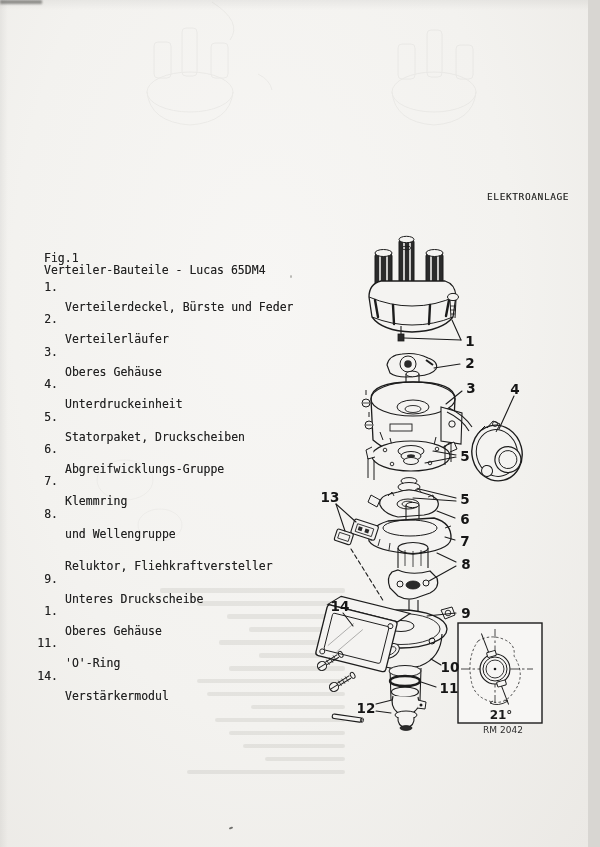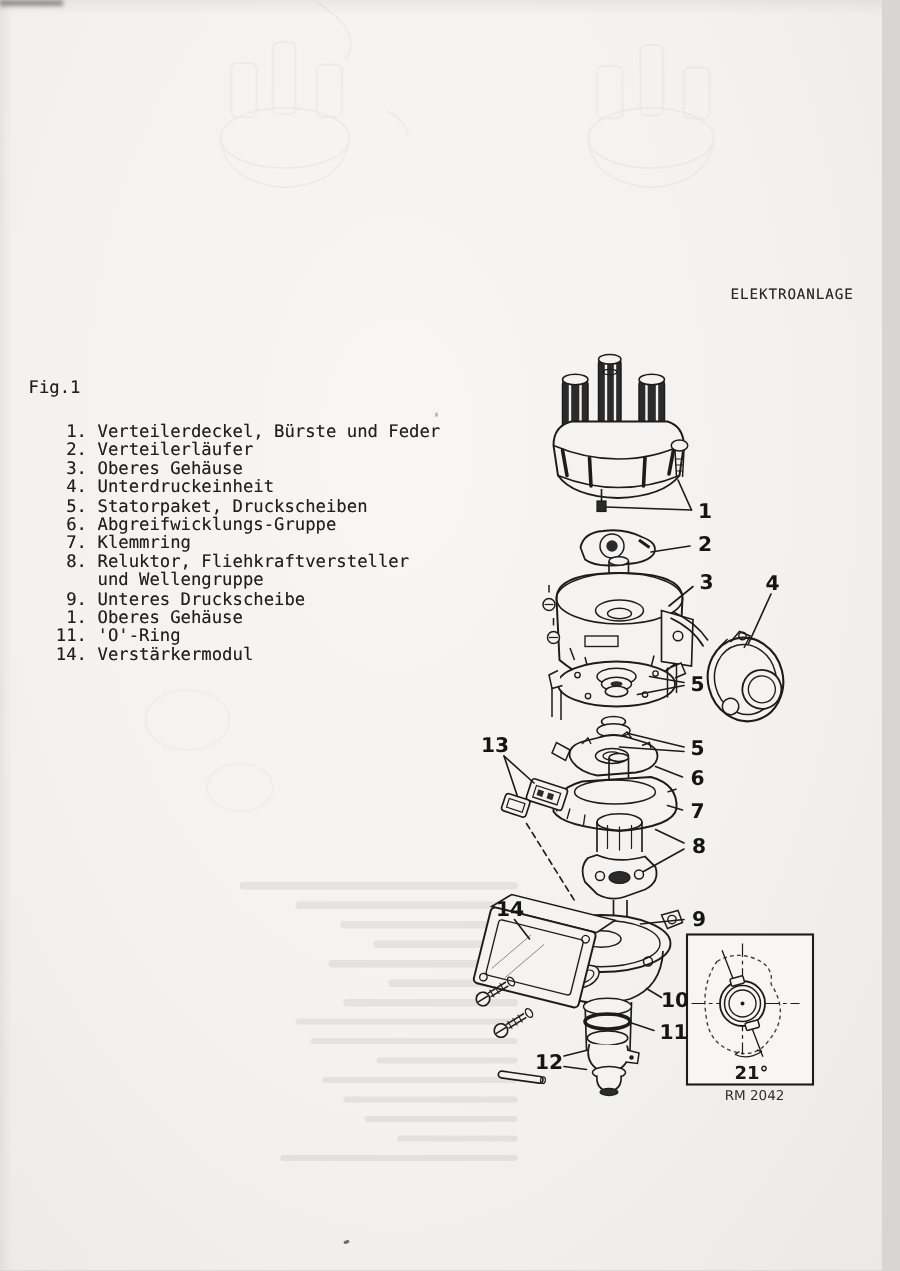--- a/index.html
+++ b/index.html
@@ -12,32 +12,32 @@
   .corner-smudge{position:absolute;left:0;top:0;width:42px;height:4px;background:#4a4a46;filter:blur(1.3px);opacity:.55;}
   .edge-shade{position:absolute;left:0;top:0;width:100%;height:10px;background:linear-gradient(to bottom,rgba(0,0,0,.05),rgba(0,0,0,0));}
   .left-shade{position:absolute;left:0;top:0;width:8px;height:100%;background:linear-gradient(to right,rgba(0,0,0,.05),rgba(0,0,0,0));}
 
   .section-header{
     position:absolute;left:487px;top:191px;
     font-size:9.5px;letter-spacing:.6px;color:#2a2a28;
     text-shadow:0 0 .4px rgba(40,40,40,.5);
   }
   .fig-block{
-    position:absolute;left:19px;top:252px;
+    position:absolute;left:44px;top:252px;
     font-size:11.5px;line-height:12.4px;color:#1f1f1f;
     text-shadow:0 0 .4px rgba(40,40,40,.5);white-space:nowrap;
   }
   .parts{
     position:absolute;left:30px;top:281px;
     font-size:11.5px;line-height:12.4px;color:#1f1f1f;
     text-shadow:0 0 .4px rgba(40,40,40,.5);white-space:nowrap;
   }
   .part-row{display:flex;}
   .part-num{width:28px;text-align:right;margin-right:7px;flex:none;}
-  .part-name div{white-space:nowrap;}
+  .part-name div{white-space:nowrap;margin-top:20px;}
 
   .diagram-svg{position:absolute;left:0;top:0;}
   .callout-num{font:bold 13.5px "DejaVu Sans",sans-serif;fill:#151515;text-anchor:middle;}
   .angle{font:bold 12px "DejaVu Sans",sans-serif;fill:#1a1a1a;text-anchor:middle;}
   .ref{font:9px "DejaVu Sans",sans-serif;fill:#2c2c2c;text-anchor:middle;}
 
   .ghost-block{position:absolute;left:148px;top:588px;width:197px;}
   .ghost-block .gbar{
     height:4.6px;margin:0 0 8.4px auto;border-radius:2px;
     background:rgba(100,100,95,.11);filter:blur(.4px);
@@ -71,20 +71,21 @@
       <div class="gbar" style="width: 80px;"></div>
       <div class="gbar" style="width: 158px;"></div>
     </div>
   <div class="speck1"></div>
   <div class="speck2"></div>
 
   <div class="section-header">ELEKTROANLAGE</div>
 
   <div class="fig-block">
     <div>Fig.1</div>
+    <div>Verteiler-Bauteile - Lucas 65DM4</div>
   </div>
 
   <div class="parts">
       <div class="part-row">
         <span class="part-num">1.</span>
         <span class="part-name">
           <div>Verteilerdeckel, Bürste und Feder</div>
         </span>
       </div>
       <div class="part-row">
@@ -119,22 +120,22 @@
       </div>
       <div class="part-row">
         <span class="part-num">7.</span>
         <span class="part-name">
           <div>Klemmring</div>
         </span>
       </div>
       <div class="part-row">
         <span class="part-num">8.</span>
         <span class="part-name">
+          <div>und Wellengruppe</div>
           <div>Reluktor, Fliehkraftversteller</div>
-          <div>und Wellengruppe</div>
         </span>
       </div>
       <div class="part-row">
         <span class="part-num">9.</span>
         <span class="part-name">
           <div>Unteres Druckscheibe</div>
         </span>
       </div>
       <div class="part-row">
         <span class="part-num">1.</span>

